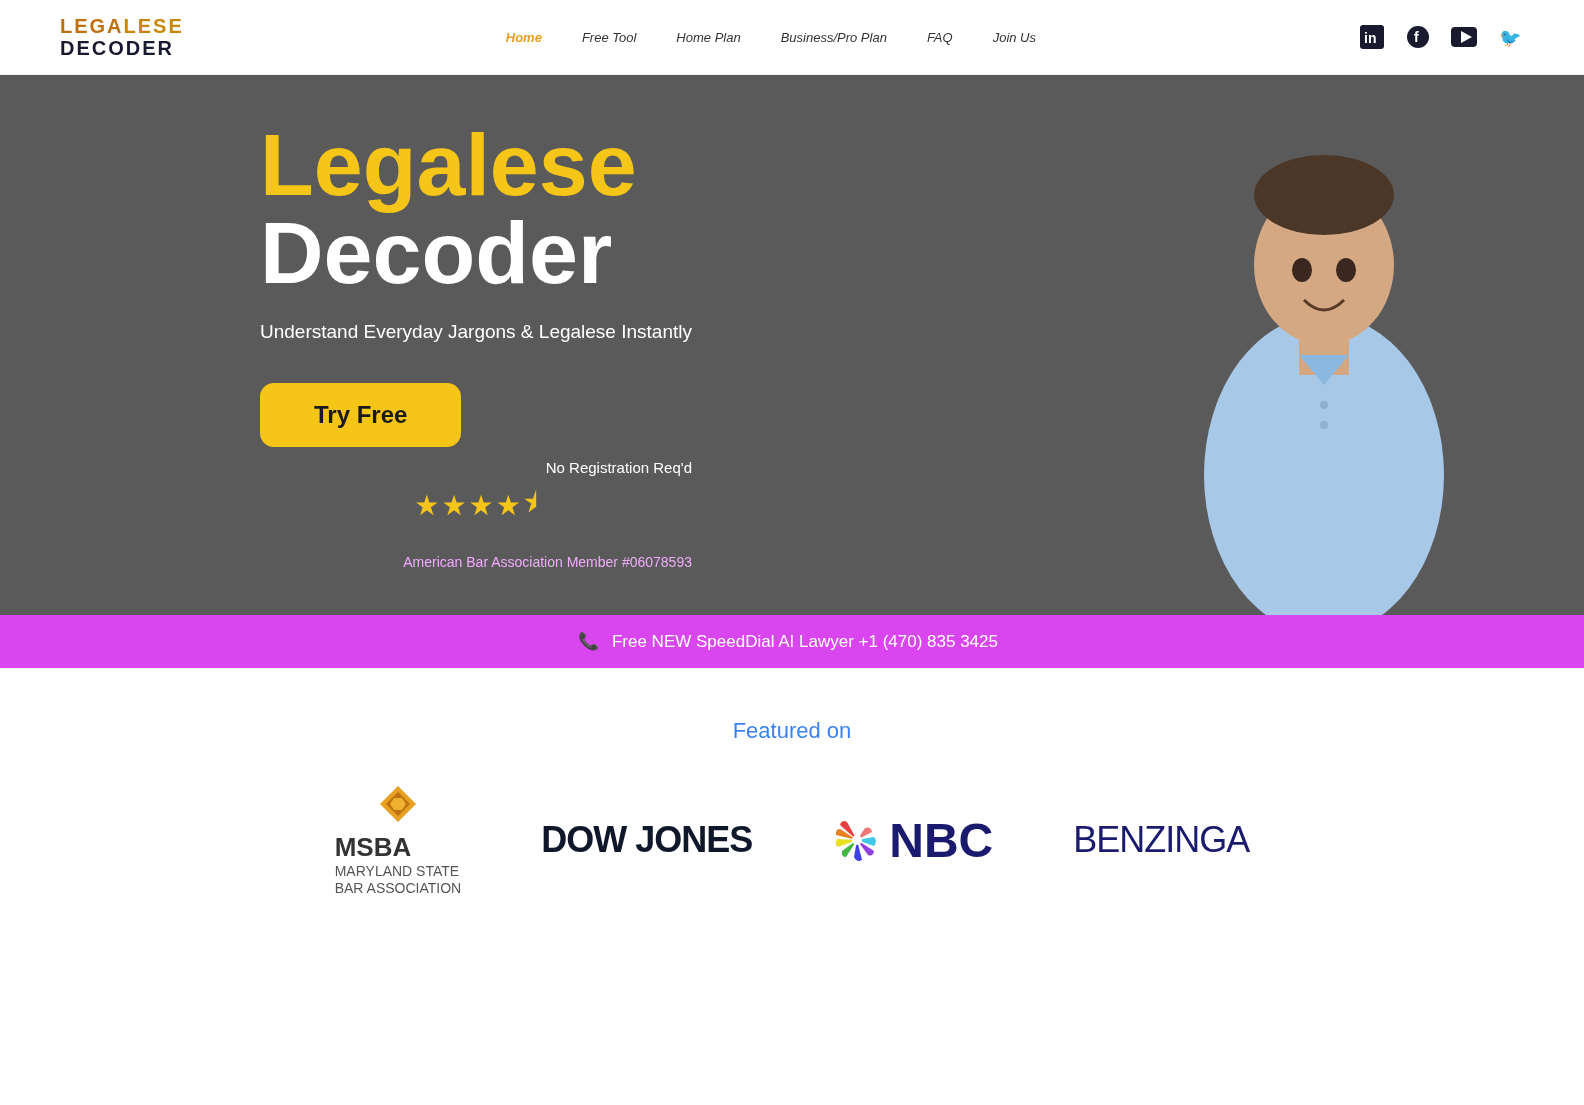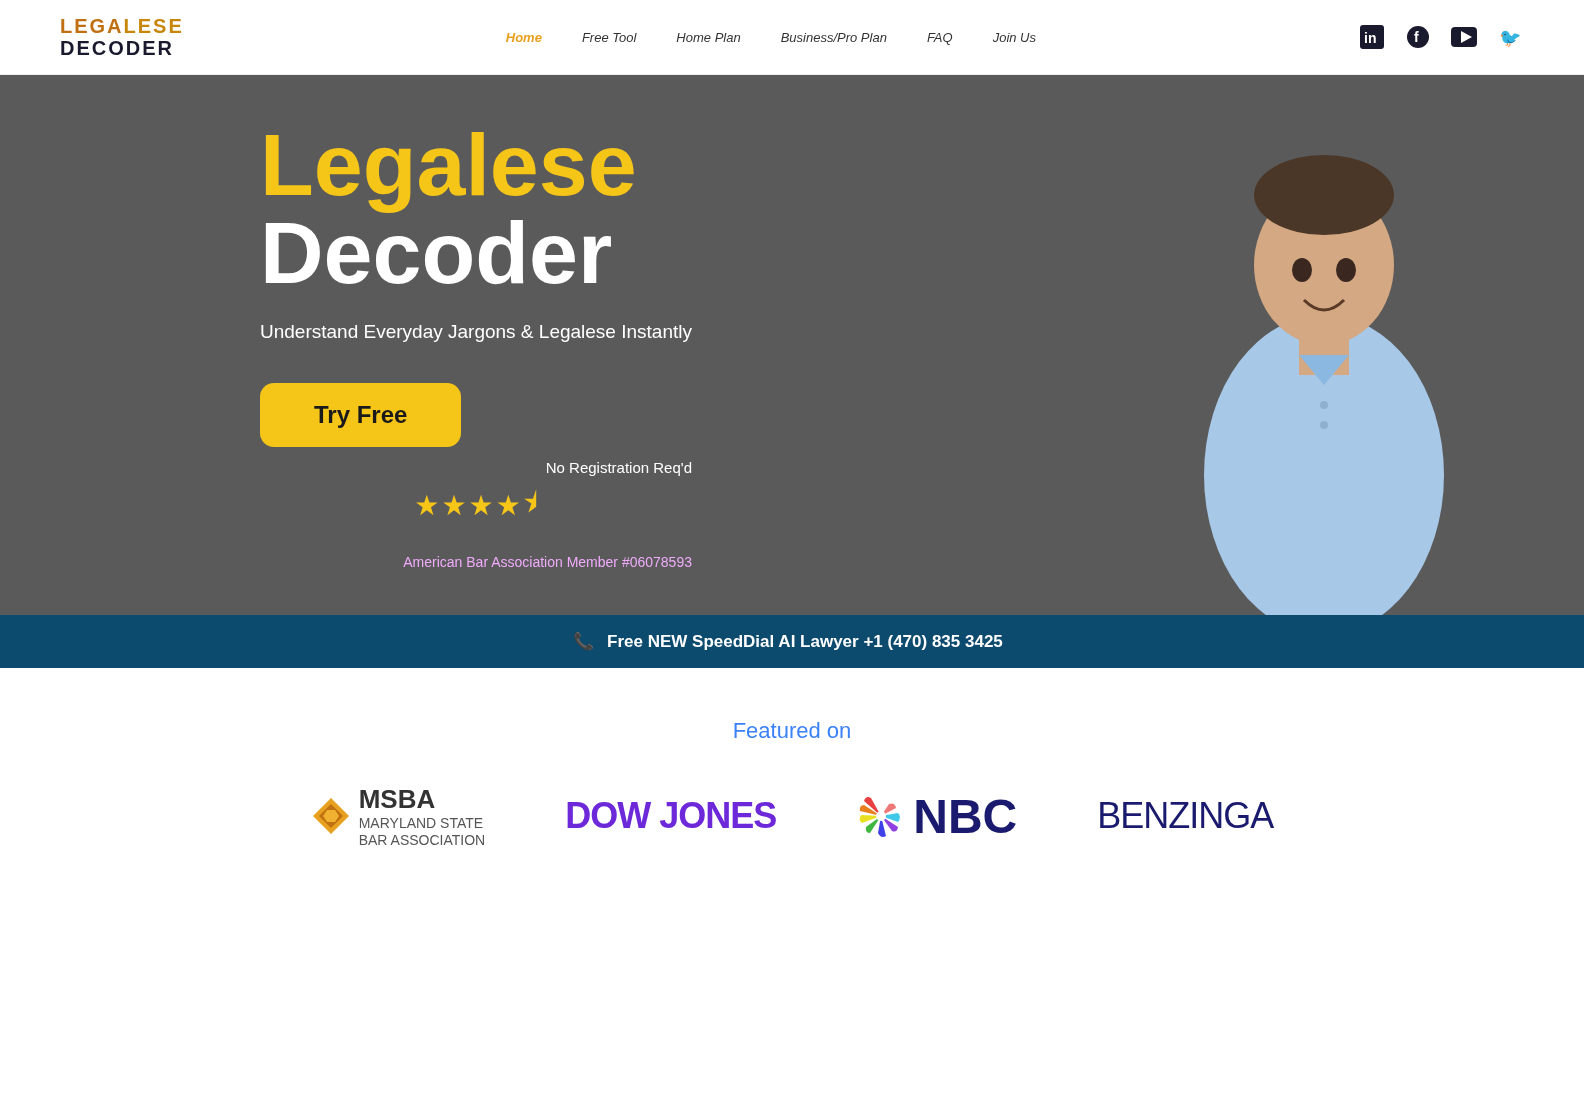--- a/index.html
+++ b/index.html
@@ -145,25 +145,25 @@
       overflow: hidden;
     }
     
     .person-svg {
       width: 100%;
       height: 100%;
     }
 
     
     .phone-bar {
-      background: #0c4a6e;
+      background: #d946ef;
       text-align: center;
       padding: 16px;
       font-size: 17px;
-      font-weight: 700;
+      font-weight: 400;
       color: #fff;
       cursor: pointer;
     }
     .phone-bar span { margin-right: 8px; }
 
     
     .featured-section {
       padding: 50px 80px 60px;
       background: #fff;
     }
@@ -178,36 +178,37 @@
       display: flex;
       align-items: center;
       justify-content: center;
       gap: 80px;
       flex-wrap: wrap;
     }
     .logo-msba {
       display: flex;
       align-items: center;
       gap: 8px;
+      flex-direction: column;
     }
     .msba-diamond {
       width: 40px;
       height: 40px;
     }
     .msba-text-block {
       display: flex;
       flex-direction: column;
     }
     .msba-main { font-size: 26px; font-weight: 900; color: #333; }
     .msba-sub { font-size: 14px; color: #555; line-height: 1.2; }
 
     .dow-jones {
       font-size: 36px;
       font-weight: 900;
-      color: #6d28d9;
+      color: #0f172a;
       letter-spacing: -1px;
     }
 
     .nbc-logo {
       display: flex;
       align-items: center;
       gap: 7px;
     }
     .nbc-peacock {
       width: 50px;

